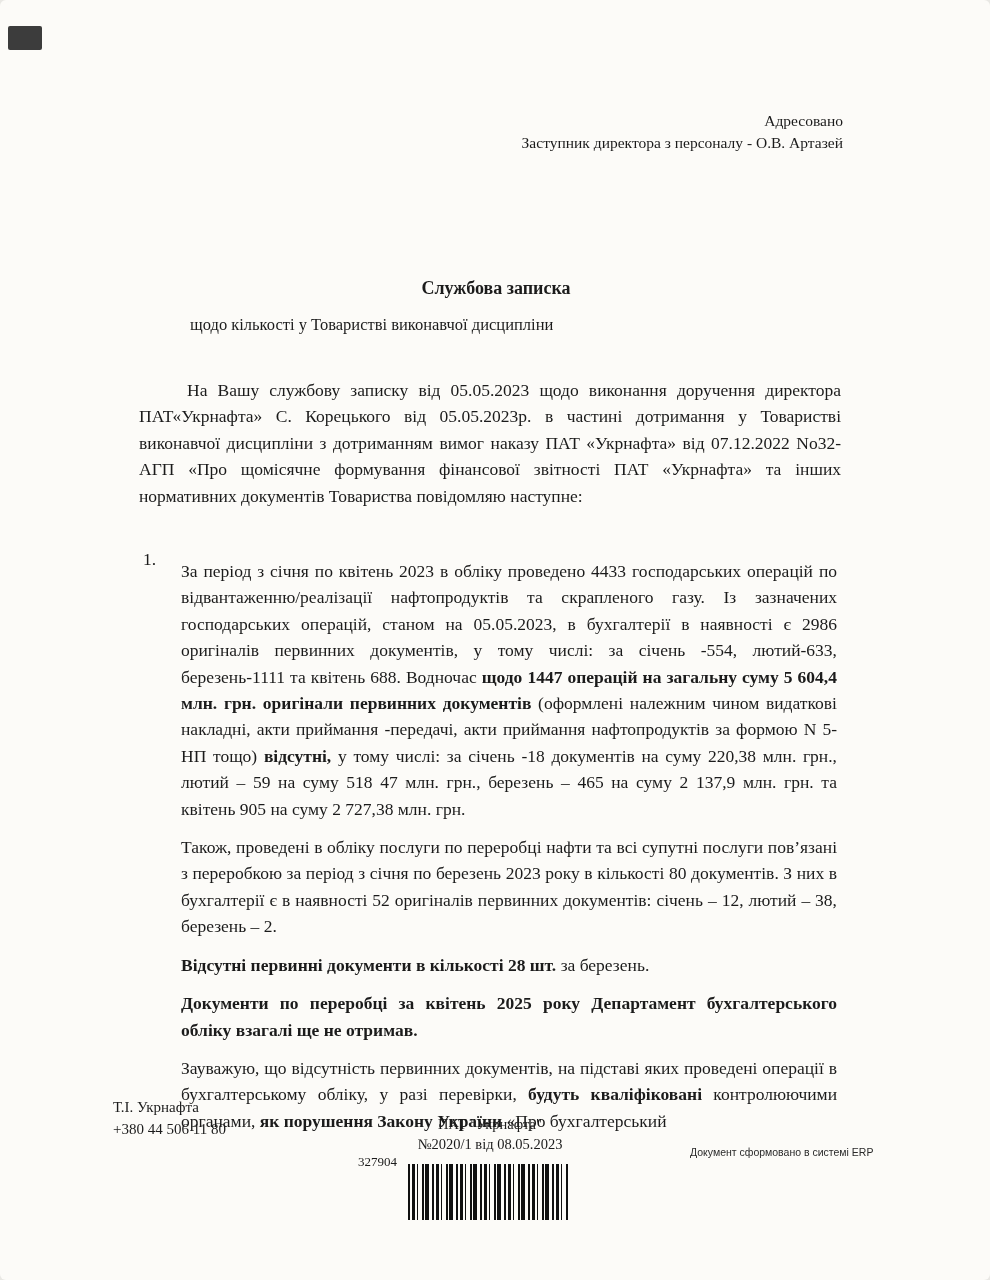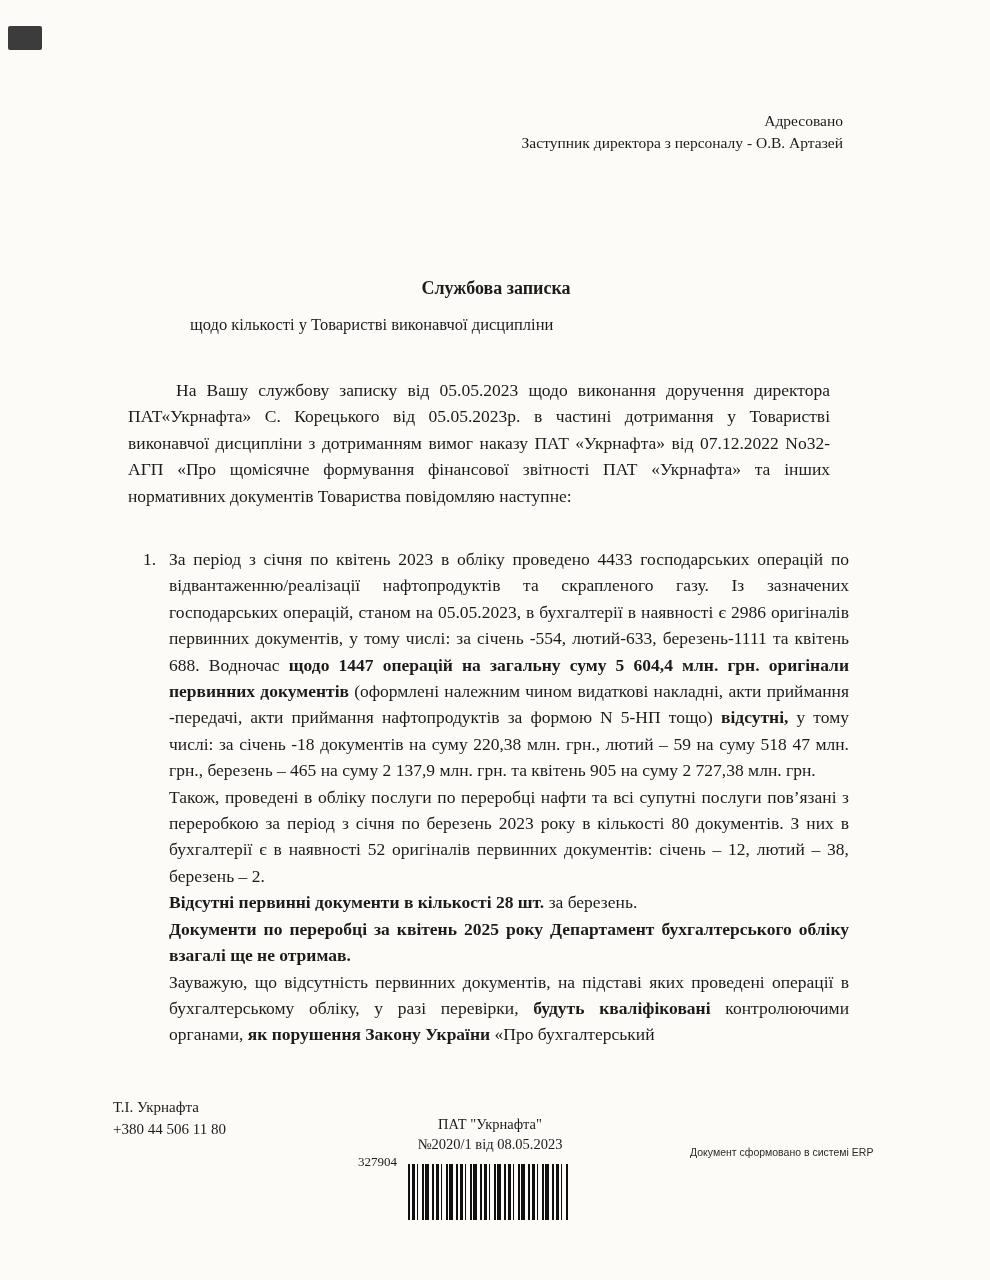--- a/index.html
+++ b/index.html
@@ -7,57 +7,58 @@
     width: 990px; height: 1280px;
     background: #e9e8e4;
     position: relative;
     font-family: "Liberation Serif", "DejaVu Serif", serif;
     color: #1b1b1b;
     overflow: hidden;
   }
   .page {
     position: absolute; inset: 0;
     background: #fcfbf8;
+    border-radius: 6px;
   }
   .scan-mark {
     position: absolute; left: 8px; top: 26px;
     width: 34px; height: 24px;
     background: #3c3c3c; border-radius: 2px;
   }
   .addressee {
     position: absolute; right: 147px; top: 110px;
     text-align: right;
     font-size: 15.5px; line-height: 22px;
   }
   .doc-title {
     position: absolute; left: 145px; top: 278px; width: 702px;
     text-align: center; font-weight: bold; font-size: 18px;
   }
   .doc-subject {
     position: absolute; left: 190px; top: 315px;
     font-size: 16.5px;
   }
   .intro {
-    position: absolute; left: 128px; top: 377px; width: 702px;
+    position: absolute; left: 139px; top: 377px; width: 702px;
     font-size: 17.5px; line-height: 26.4px;
     text-align: justify; text-indent: 48px;
   }
   .item-block {
     position: absolute; left: 143px; top: 546px; width: 706px;
   }
   .item-number {
     position: absolute; left: 0; top: 0;
     font-size: 17.5px; line-height: 26.4px;
   }
   .item-text {
     margin-left: 26px;
     font-size: 17.5px; line-height: 26.4px;
     text-align: justify;
   }
-  .item-text p { margin: 0; }
+  .item-text p { margin: 12px; }
   .footer-signer {
     position: absolute; left: 113px; top: 1096px;
     font-size: 15px; line-height: 22px;
   }
   .footer-company {
     position: absolute; left: 145px; top: 1114px; width: 690px;
     text-align: center; font-size: 14.5px; line-height: 20px;
   }
   .barcode-number {
     position: absolute; left: 358px; top: 1154px;

